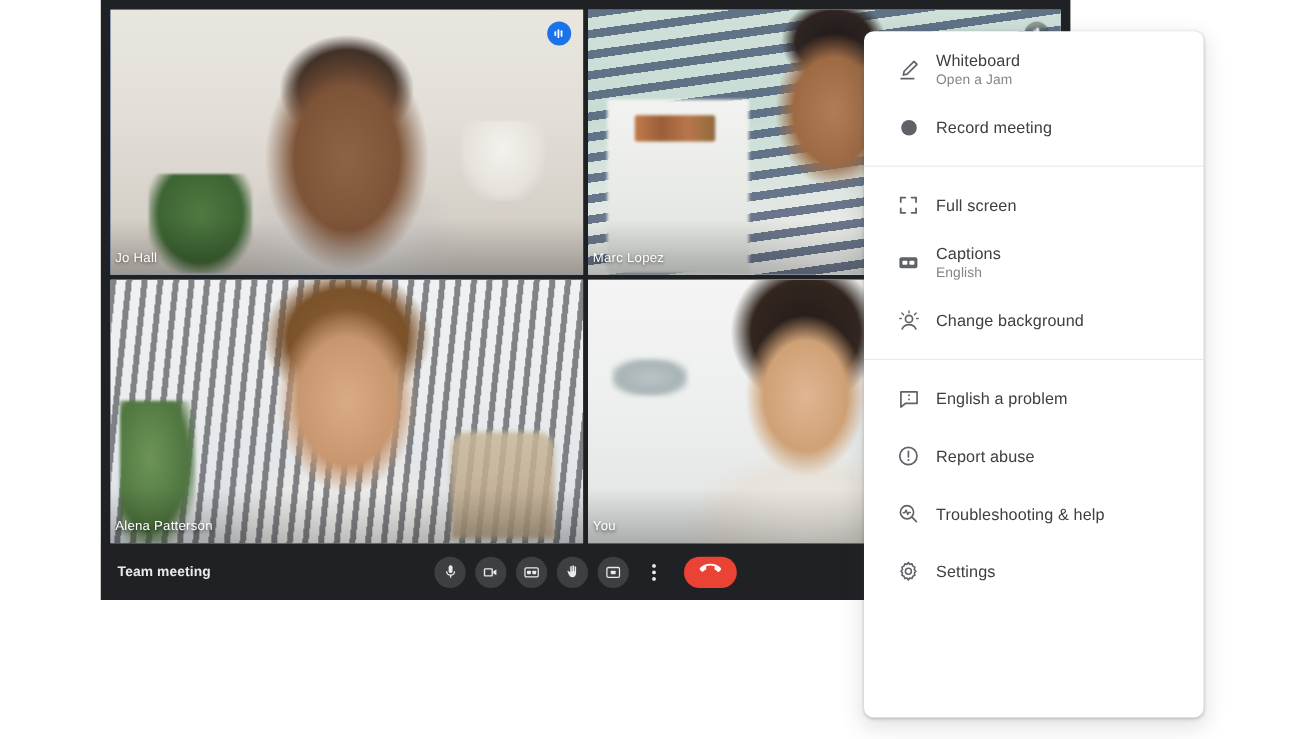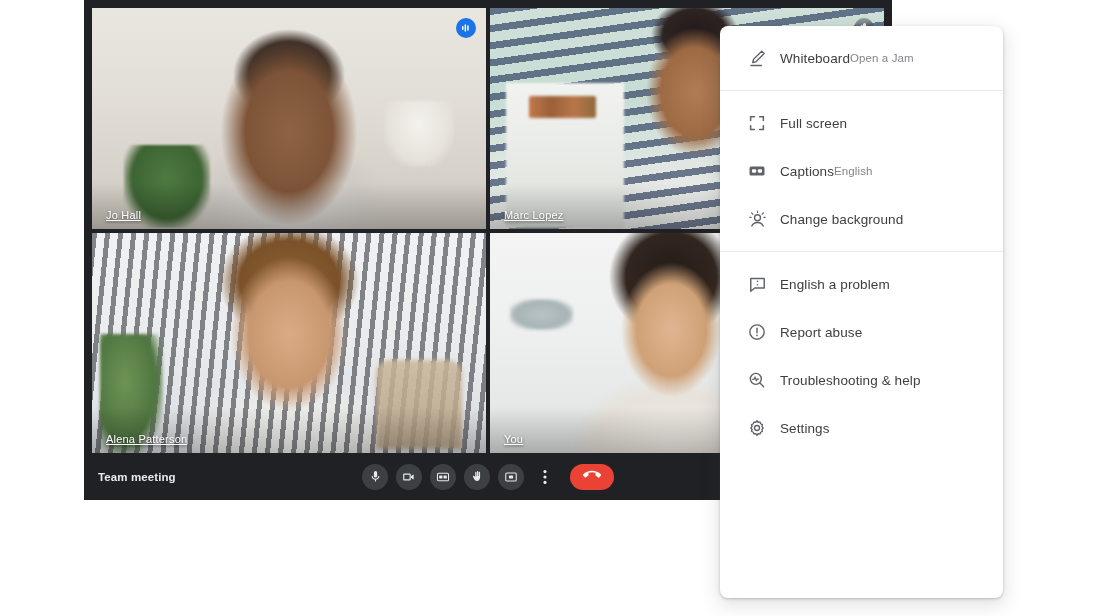--- a/index.html
+++ b/index.html
@@ -170,28 +170,27 @@
   .tile-scrim {
     position: absolute;
     left: 0; right: 0; bottom: 0;
     height: 46px;
     background: linear-gradient(180deg, rgba(0,0,0,0) 0%, rgba(0,0,0,0.24) 100%);
     pointer-events: none;
   }
 
   .tile-name {
     position: absolute;
-    left: 14px;
+    left: 4px;
     bottom: 8px;
     color: #ffffff;
     font-size: 11px;
     letter-spacing: .2px;
     text-shadow: 0 1px 3px rgba(0,0,0,0.6);
     white-space: nowrap;
-    text-decoration: underline;
   }
 
   .tile-badge {
     position: absolute;
     top: 10px;
     right: 10px;
     width: 20px;
     height: 20px;
     border-radius: 50%;
     display: flex;
@@ -287,21 +286,21 @@
     margin-left: 22px;
     display: flex;
     align-items: center;
     justify-content: center;
     color: #5f6368;
   }
   .menu-icon svg { display: block; }
   .menu-text {
     margin-left: 8px;
     display: flex;
-    flex-direction: row;
+    flex-direction: column;
     justify-content: center;
   }
   .menu-label {
     font-size: 13.5px;
     color: #3c4043;
     line-height: 17px;
     letter-spacing: .1px;
   }
   .menu-sub {
     font-size: 11.5px;
@@ -446,20 +445,28 @@
           <path fill="none" stroke="#5f6368" stroke-width="1.6" stroke-linejoin="round" d="M16.8 3.6l2.8 2.8-9.4 9.4-3.6.8.8-3.6z"></path>
           <path fill="none" stroke="#5f6368" stroke-width="1.6" stroke-linecap="round" d="M4.5 20h12"></path>
         </svg>
       </div>
       <div class="menu-text">
         <div class="menu-label">Whiteboard</div>
         <div class="menu-sub">Open a Jam</div>
       </div>
     </div>
 
+    <div class="menu-item">
+      <div class="menu-icon">
+        <div class="record-dot"></div>
+      </div>
+      <div class="menu-text">
+        <div class="menu-label">Record meeting</div>
+      </div>
+    </div>
 
   </div>
 
   <div class="menu-divider"></div>
 
   <div class="menu-section">
 
 
     <div class="menu-item">
       <div class="menu-icon">

